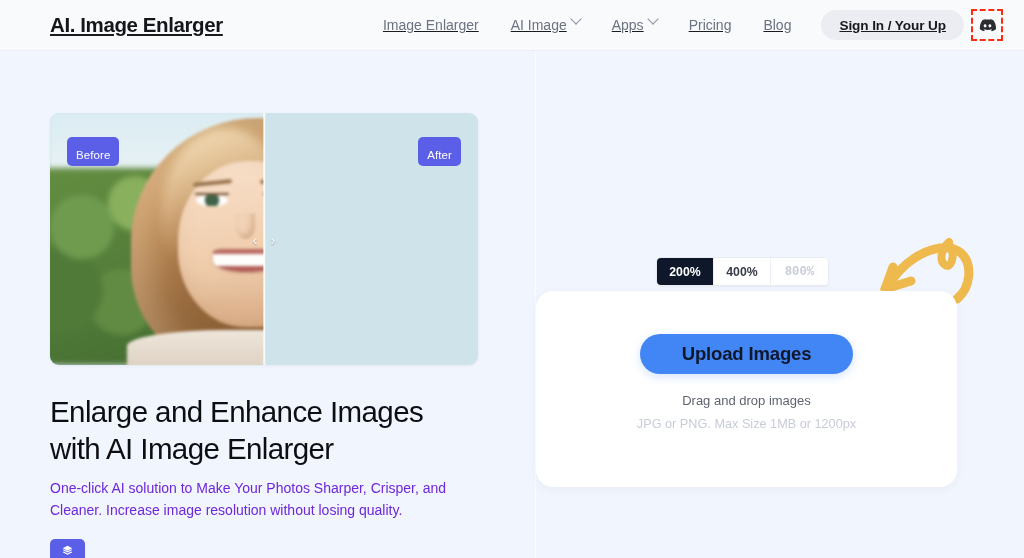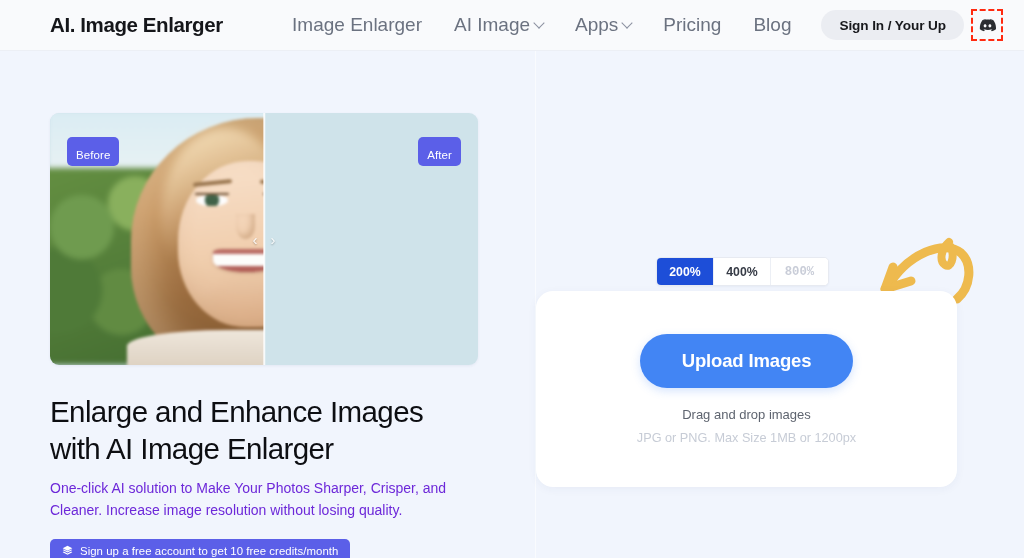--- a/index.html
+++ b/index.html
@@ -14,39 +14,40 @@
 
   
   .header{
     position:relative;
     height:51px;
     background:#f9fafc;
     border-bottom:1px solid #eceff5;
     display:flex;
     align-items:center;
     padding:0 24px 0 50px;
+    text-decoration:underline;
   }
   .logo{
     font-size:20.5px;
     font-weight:700;
     letter-spacing:-0.4px;
     color:#15161a;
     white-space:nowrap;
   }
   .nav{
     margin-left:auto;
     display:flex;
     align-items:center;
     gap:0px;
   }
   .nav-item{
     display:inline-flex;
-    align-items:center;
+    align-items:flex-start;
     gap:5px;
-    font-size:19px;
+    font-size:14px;
     color:#6b7280;
     padding:0 16px;
     white-space:nowrap;
     cursor:pointer;
   }
   .chev{
     display:inline-block;
     width:8px; height:8px;
     border-right:1.4px solid #8b90a0;
     border-bottom:1.4px solid #8b90a0;
@@ -270,21 +271,21 @@
     font-family:"Liberation Sans", sans-serif;
     font-size:12.3px;
     font-weight:700;
     color:#363b46;
     background:#fff;
     border:none;
     border-right:1px solid #eceff5;
     cursor:pointer;
   }
   .scale-btn:last-child{ border-right:none;font-family:Liberation Mono, monospace; }
-  .scale-btn.active{ background:#1d4ed8; color:#fff;text-align:right; }
+  .scale-btn.active{ background:#0f172a; color:#fff;text-align:right; }
   .scale-btn.disabled{ color:#c9cdd8; cursor:not-allowed; }
 
   .arrow{
     position:absolute;
     left:338px; top:182px;
     width:112px; height:76px;
     pointer-events:none;
   }
 
   .upload-card{
@@ -294,24 +295,24 @@
     background:#fff;
     border-radius:17px;
     box-shadow:0 2px 10px rgba(40,60,110,.05);
     display:flex;
     flex-direction:column;
     align-items:center;
   }
   .upload-btn{
     margin-top:43px;
     background:#4285f4;
-    color:#ffffff;
+    color:#0f172a;
     border:none;
     border-radius:28px;
-    height:54px;
+    height:40px;
     padding:0 42px;
     font-family:"Liberation Sans", sans-serif;
     font-size:18.5px;
     font-weight:700;
     letter-spacing:-0.15px;
     cursor:pointer;
     box-shadow:0 3px 10px rgba(66,133,244,.22);
   }
   .drag-text{
     margin-top:19px;
@@ -401,21 +402,20 @@
       <div class="badge after">After</div>
     </div>
 
     <h1 class="h1">Enlarge and Enhance Images with AI Image Enlarger</h1>
     <p class="sub">One-click AI solution to Make Your Photos Sharper, Crisper, and Cleaner. Increase image resolution without losing quality.</p>
 
     <button class="cta">
       <svg width="11" height="11" viewBox="0 0 16 16">
         <path fill="#ffffff" d="M8 1L1 4.6l7 3.6 7-3.6L8 1zm-7 6.4L8 11l7-3.6-1.7-.9L8 9.2 2.7 6.5 1 7.4zm0 3L8 14l7-3.6-1.7-.9L8 12.2 2.7 9.5 1 10.4z"></path>
       </svg>
-      <span>Sign up a free account to get 10 free credits/month</span>
     </button>
   </div>
 
   <div class="right">
 
     <div class="scale-group">
       <button class="scale-btn active">200%</button>
       <button class="scale-btn">400%</button>
       <button class="scale-btn disabled">800%</button>
     </div>

